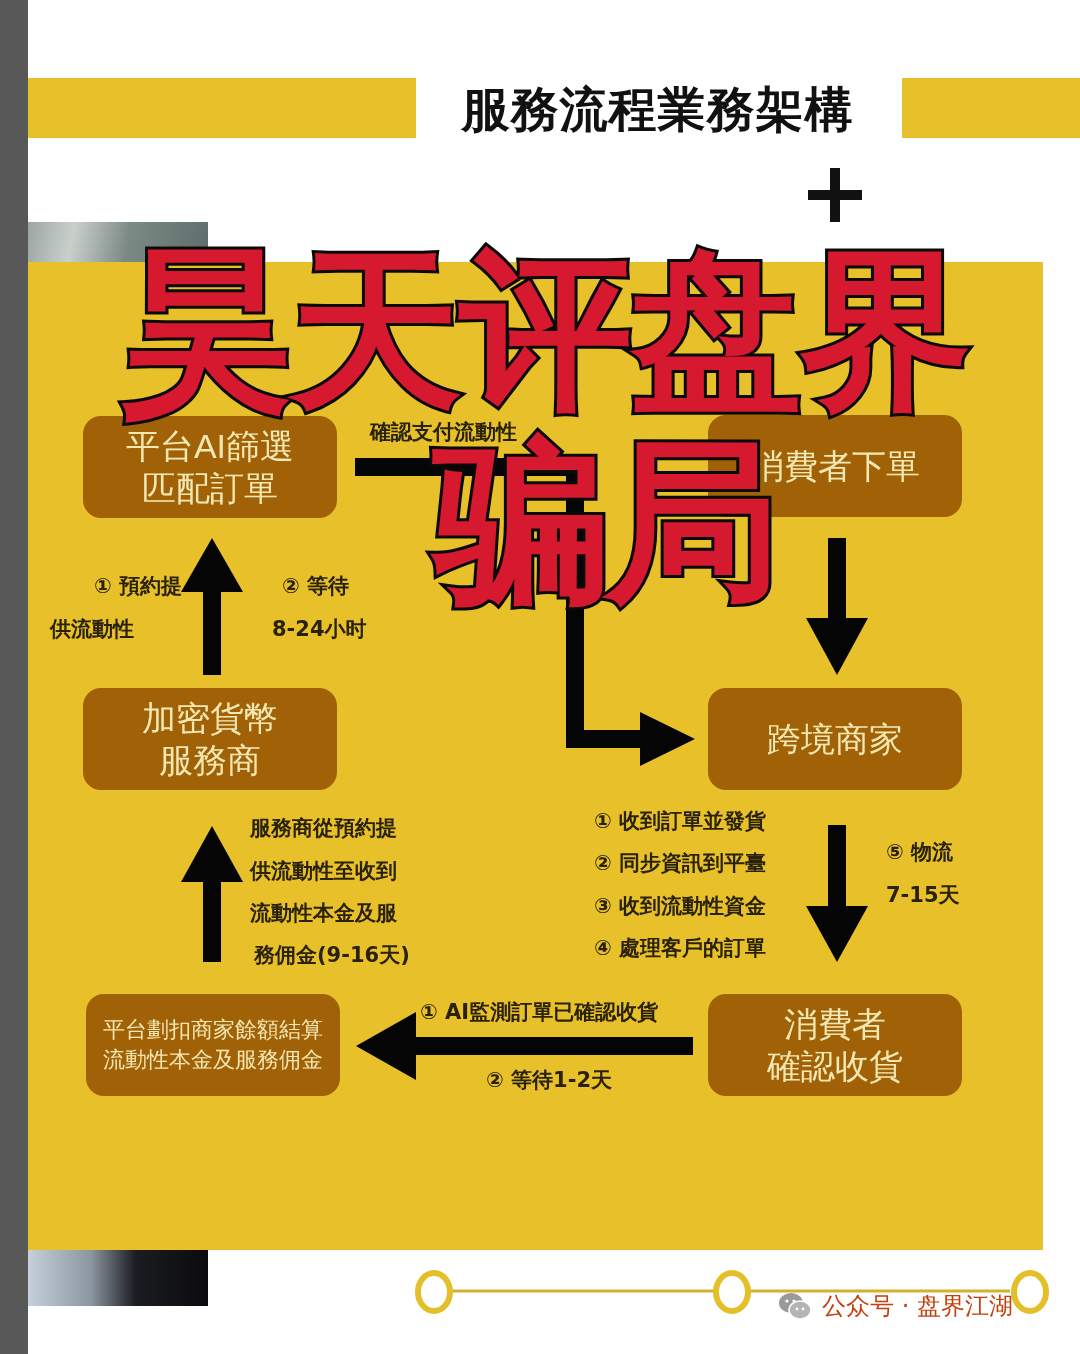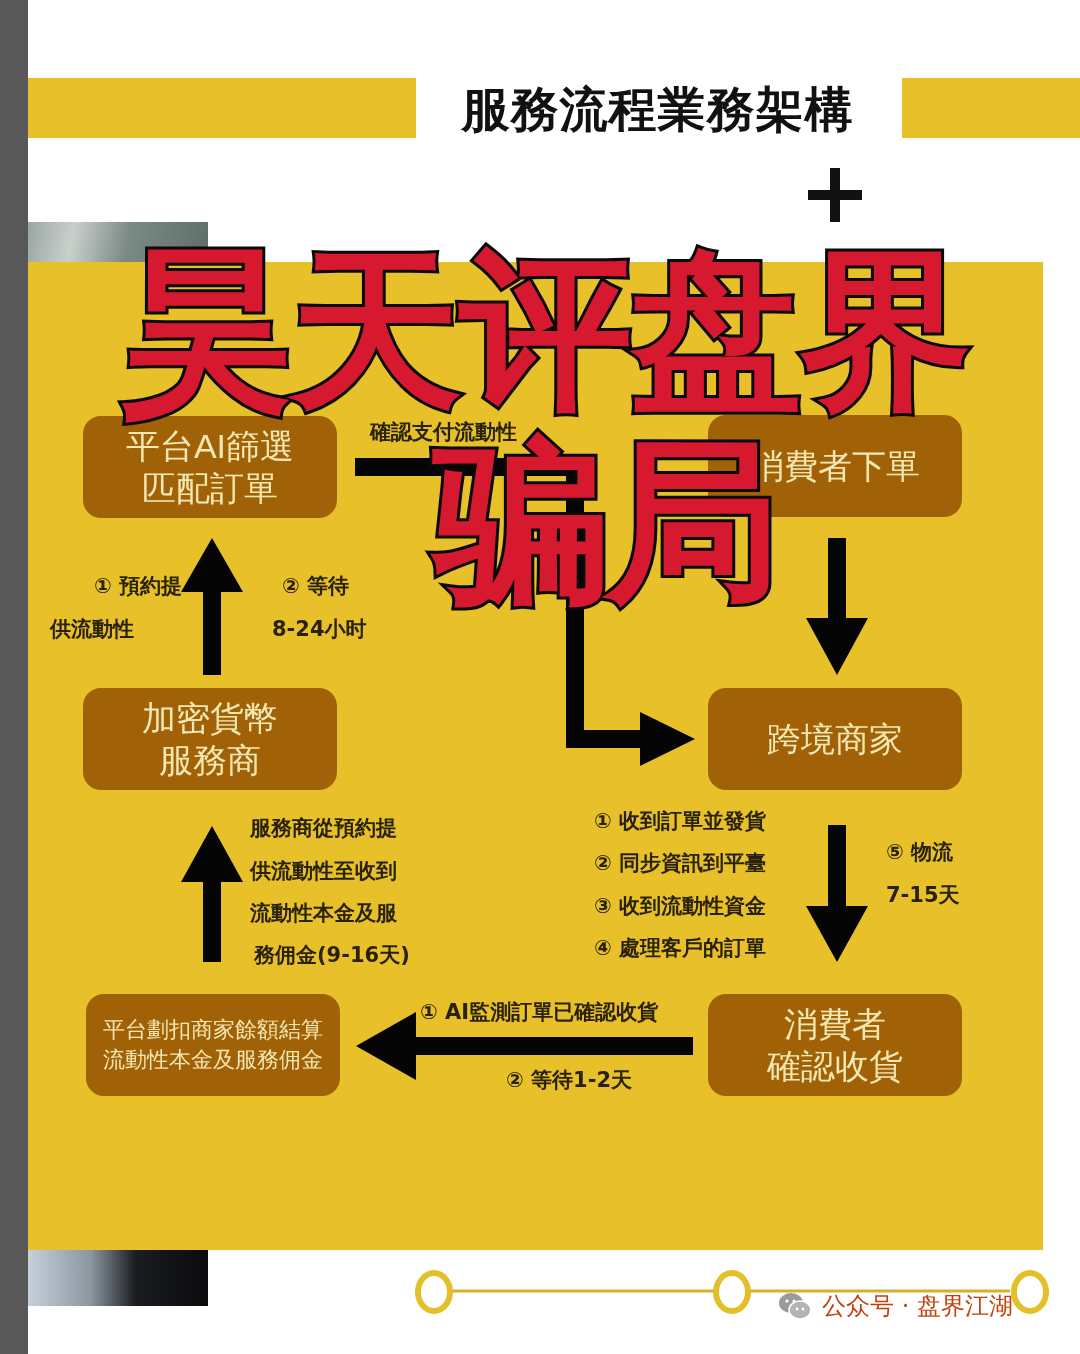--- a/index.html
+++ b/index.html
@@ -103,21 +103,21 @@
 <div class="abs lbl" style="left:254px;top:941px;font-size:21px;">務佣金(9-16天)</div>
 
 <div class="abs lbl" style="left:594px;top:807px;font-size:21px;">① 收到訂單並發貨</div>
 <div class="abs lbl" style="left:594px;top:849px;font-size:21px;">② 同步資訊到平臺</div>
 <div class="abs lbl" style="left:594px;top:892px;font-size:21px;">③ 收到流動性資金</div>
 <div class="abs lbl" style="left:594px;top:934px;font-size:21px;">④ 處理客戶的訂單</div>
 <div class="abs lbl" style="left:886px;top:838px;font-size:21px;">⑤ 物流</div>
 <div class="abs lbl" style="left:886px;top:881px;font-size:21px;">7-15天</div>
 
 <div class="abs lbl" style="left:420px;top:998px;font-size:21px;">① AI監測訂單已確認收貨</div>
-<div class="abs lbl" style="left:486px;top:1066px;font-size:21px;margin-left:20px;">② 等待1-2天</div>
+<div class="abs lbl" style="left:486px;top:1066px;font-size:21px;">② 等待1-2天</div>
 
 <div class="abs overlay" style="left:120px;top:236px;font-size:172px;line-height:190px;letter-spacing:-2px;">昊天评盘界</div>
 <div class="abs overlay" style="left:398px;top:428px;font-size:176px;line-height:190px;letter-spacing:-6px;margin-left:36px;">骗局</div>
 
 <svg class="abs timeline" width="650" height="50" viewBox="0 0 650 50">
   <line x1="40" y1="23" x2="600" y2="23" stroke="#d4b12a" stroke-width="3"></line>
   <ellipse cx="24" cy="24" rx="16" ry="19" fill="#fff" stroke="#e3bf2a" stroke-width="6"></ellipse>
   <ellipse cx="322" cy="24" rx="16" ry="19" fill="#fff" stroke="#e3bf2a" stroke-width="6"></ellipse>
   <ellipse cx="620" cy="24" rx="16" ry="19" fill="#fff" stroke="#e3bf2a" stroke-width="6"></ellipse>
 </svg>

